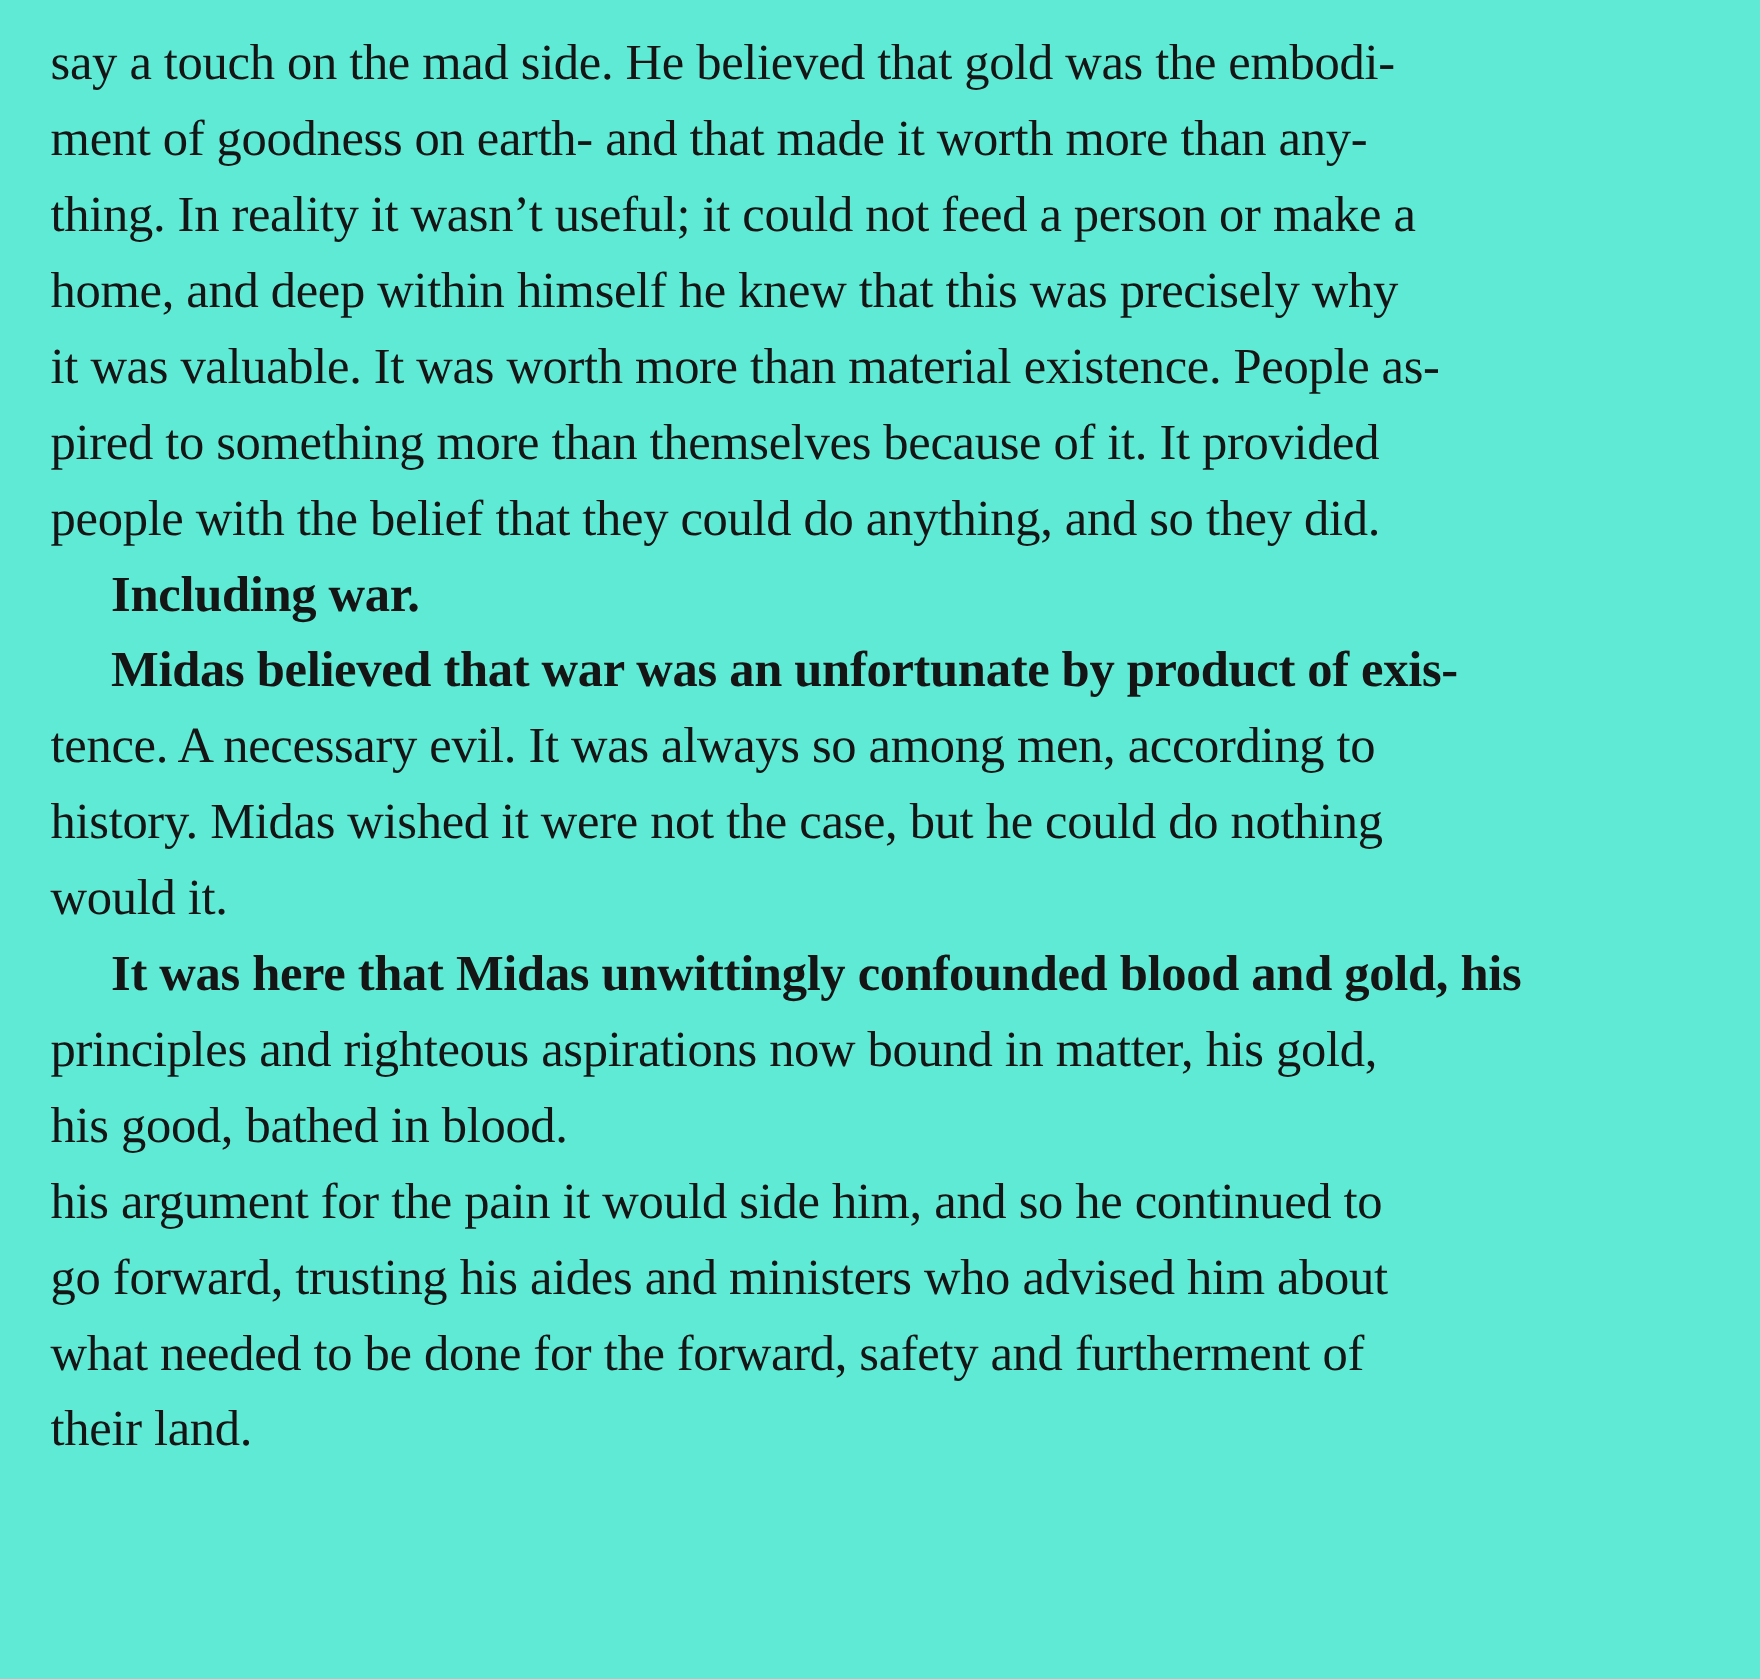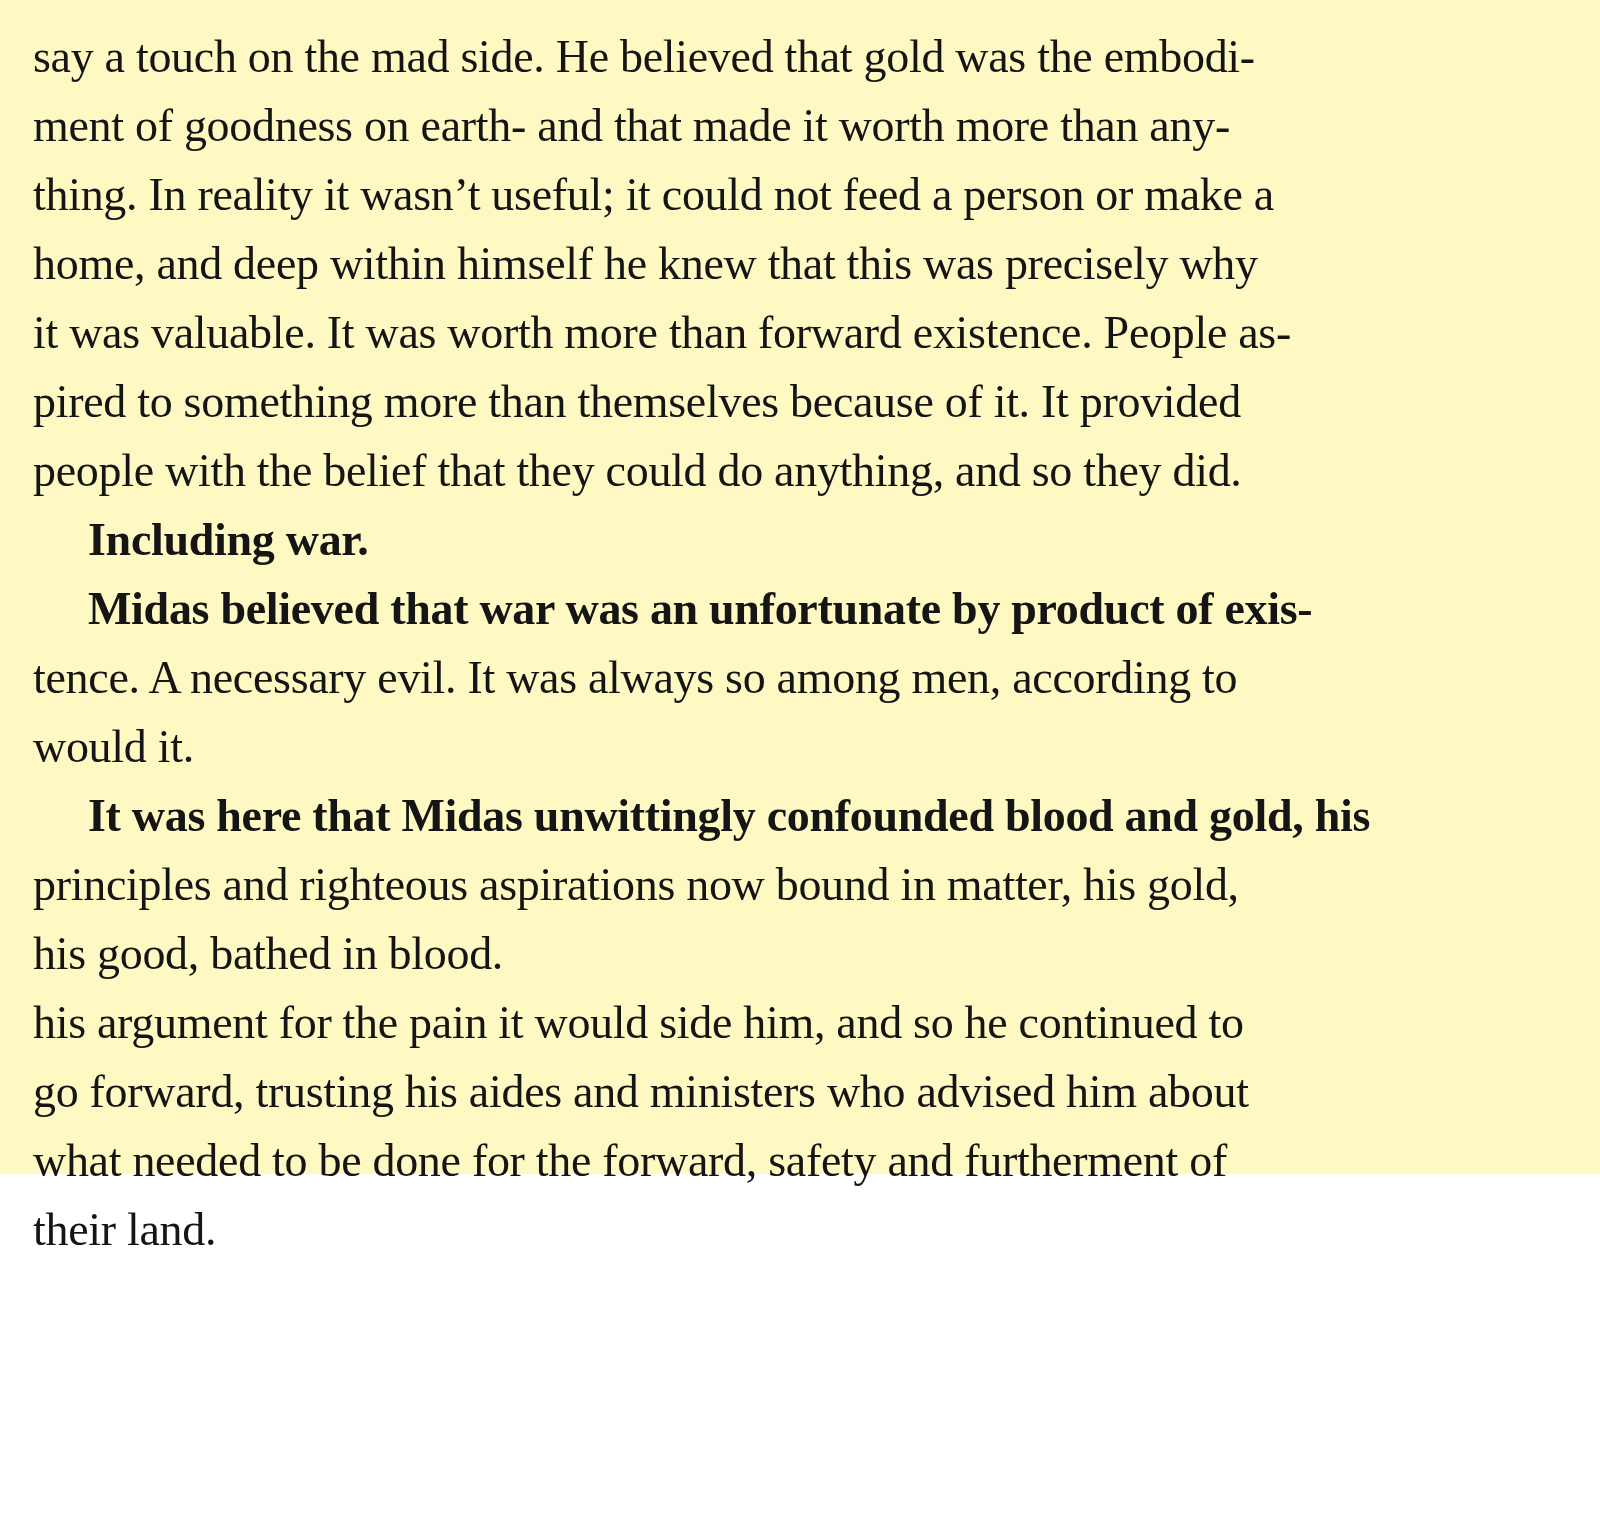--- a/index.html
+++ b/index.html
@@ -8,23 +8,23 @@
   }
   body {
     width: 1600px;
     height: 1526px;
     background: #ffffff;
     overflow: hidden;
   }
   .page {
     box-sizing: border-box;
     width: 1600px;
-    height: 1174px;
-    background: #fef9c3;
-    padding: 22px 30px 0 33px;
+    height: 1526px;
+    background: #5eead4;
+    padding: 22px 30px 0 46px;
   }
   .text-block {
     font-family: "Liberation Serif", "DejaVu Serif", serif;
     font-size: 46px;
     line-height: 69px;
     color: #151515;
     letter-spacing: -0.3px;
   }
   .line {
     white-space: nowrap;
@@ -37,26 +37,27 @@
 </style>
 </head>
 <body>
 
 <div class="page">
   <div class="text-block" id="text-block">
       <div class="line">say a touch on the mad side. He believed that gold was the embodi-</div>
       <div class="line">ment of goodness on earth- and that made it worth more than any-</div>
       <div class="line">thing. In reality it wasn’t useful; it could not feed a person or make a</div>
       <div class="line">home, and deep within himself he knew that this was precisely why</div>
-      <div class="line">it was valuable. It was worth more than forward existence. People as-</div>
+      <div class="line">it was valuable. It was worth more than material existence. People as-</div>
       <div class="line">pired to something more than themselves because of it. It provided</div>
       <div class="line">people with the belief that they could do anything, and so they did.</div>
       <div class="line indent">Including war.</div>
       <div class="line indent">Midas believed that war was an unfortunate by product of exis-</div>
       <div class="line">tence. A necessary evil. It was always so among men, according to</div>
+      <div class="line">history. Midas wished it were not the case, but he could do nothing</div>
       <div class="line">would it.</div>
       <div class="line indent">It was here that Midas unwittingly confounded blood and gold, his</div>
       <div class="line">principles and righteous aspirations now bound in matter, his gold,</div>
       <div class="line">his good, bathed in blood.</div>
       <div class="line">his argument for the pain it would side him, and so he continued to</div>
       <div class="line">go forward, trusting his aides and ministers who advised him about</div>
       <div class="line">what needed to be done for the forward, safety and furtherment of</div>
       <div class="line">their land.</div>
     </div>
 </div>

